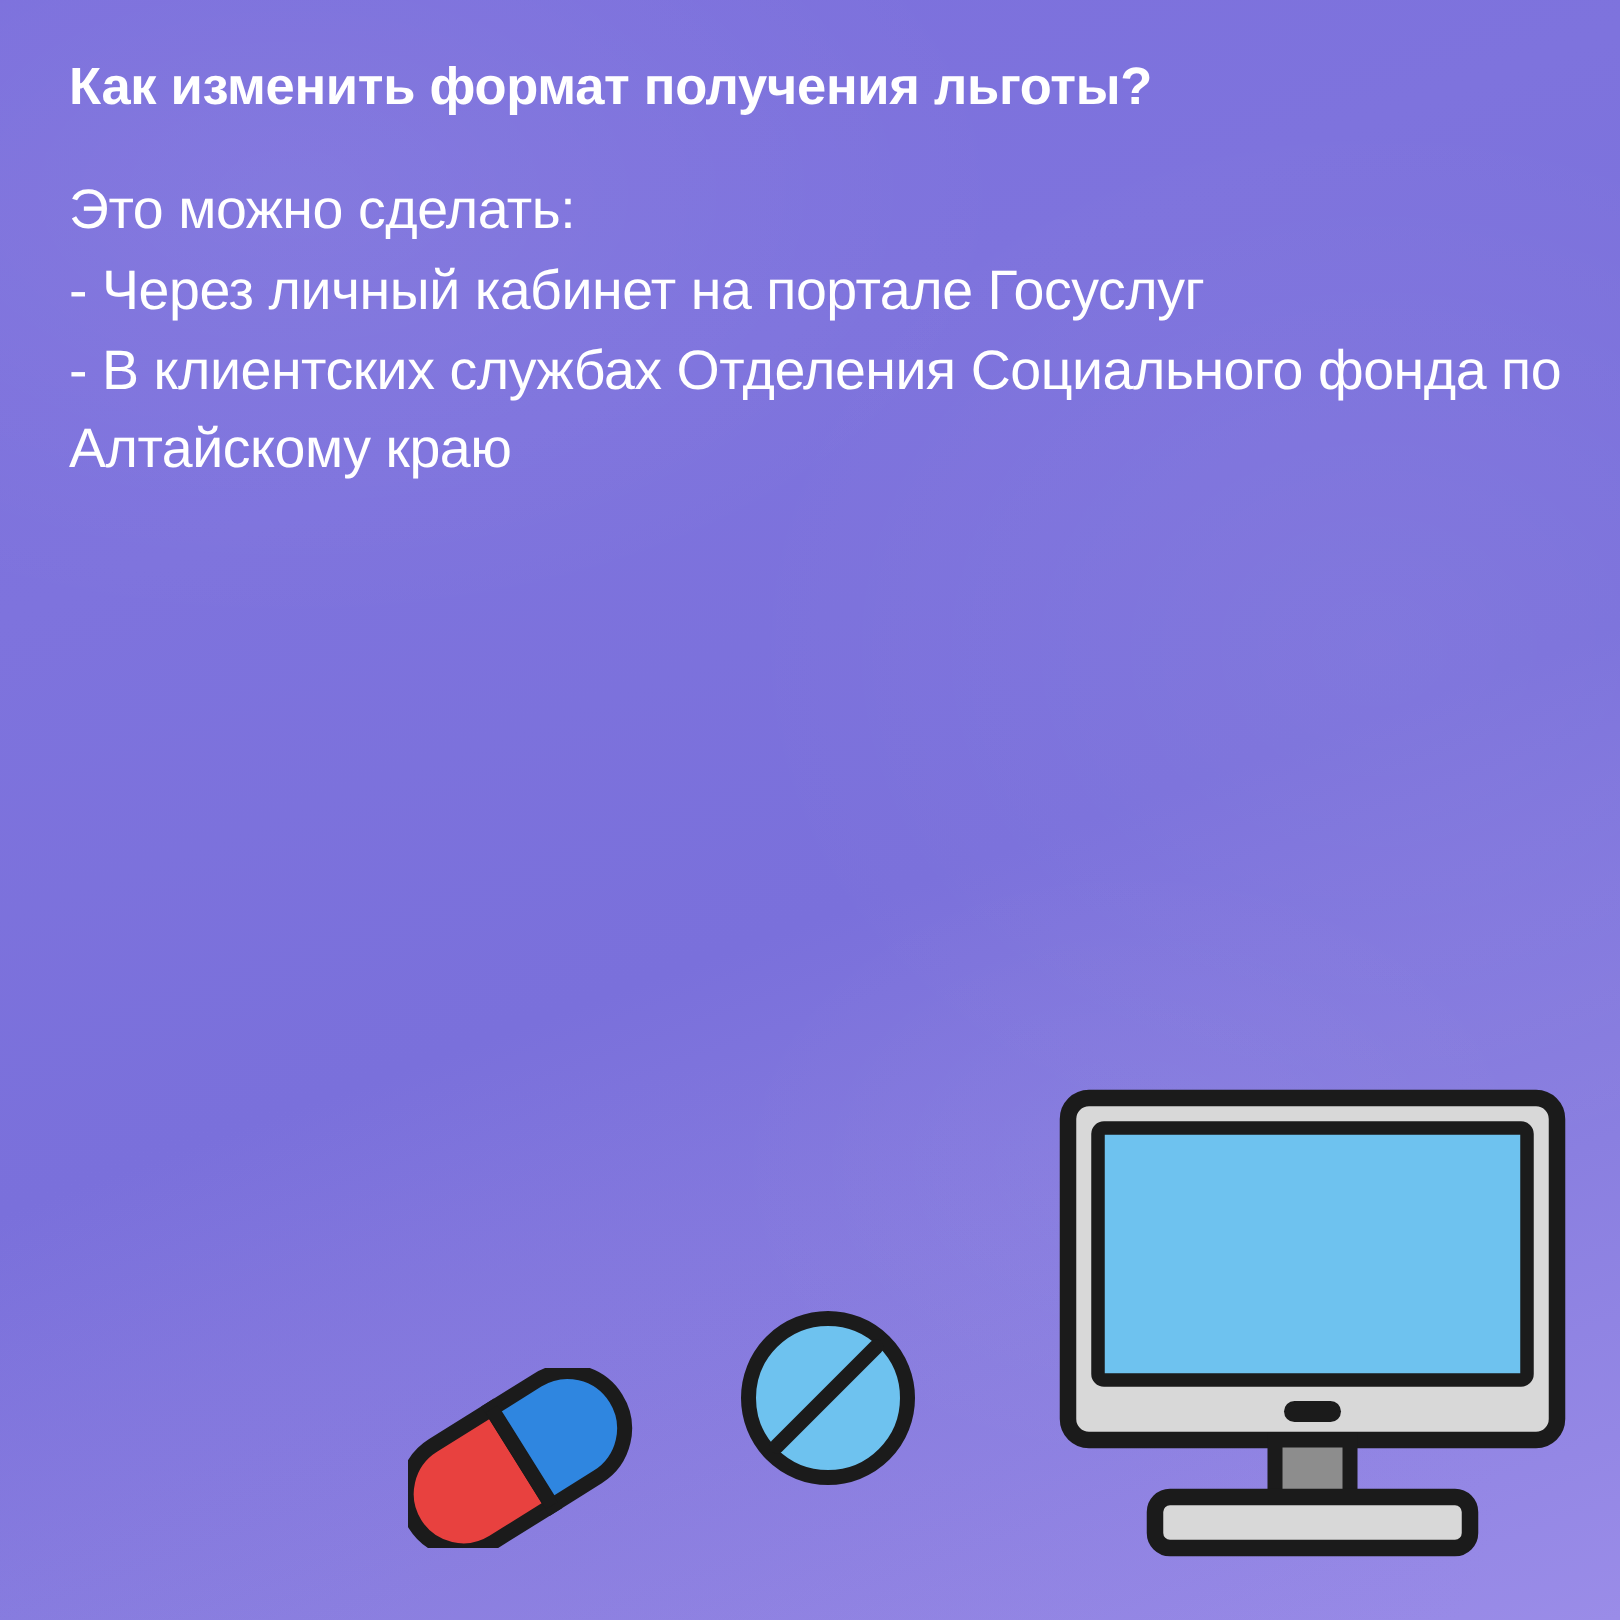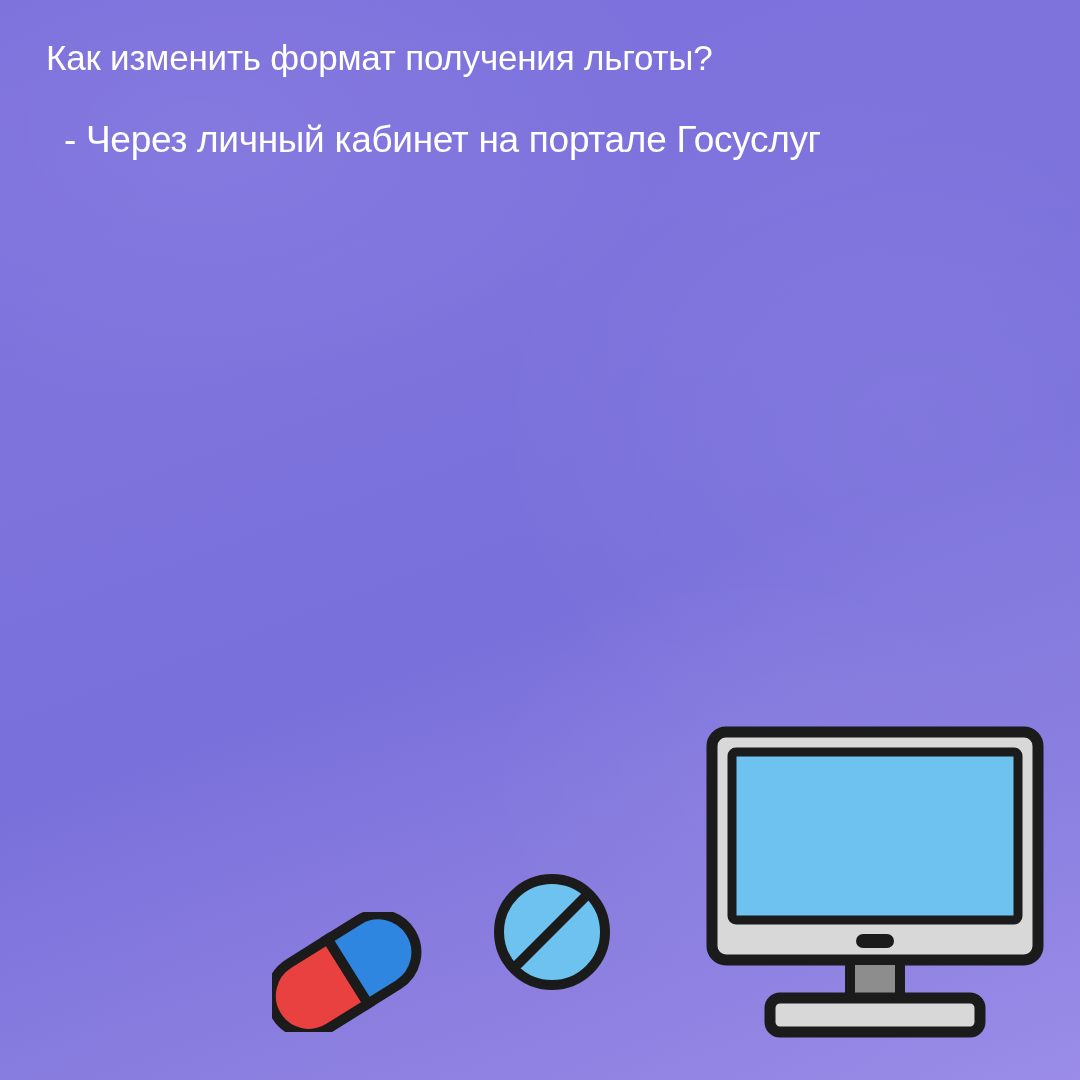--- a/index.html
+++ b/index.html
@@ -33,42 +33,41 @@
   }
   .text-block {
     position: absolute;
     left: 46px;
     top: 36px;
     width: 1000px;
     color: #ffffff;
   }
   #headline {
     font-size: 35px;
-    font-weight: normal;
+    font-weight: bold;
     line-height: 1.25;
     letter-spacing: -0.2px;
     margin: 0 0 34px 0;
   }
   #paragraph {
     font-size: 37px;
     line-height: 1.42;
     margin: 0 0 42px 0;
     letter-spacing: -0.3px;
   }
   #list-intro {
     font-size: 37px;
     line-height: 1.42;
     margin: 0 0 2px 0;
     letter-spacing: -0.3px;
   }
   .list-item {
     font-size: 37px;
     line-height: 1.42;
     letter-spacing: -0.3px;
-    margin-left: 18px;
   }
 
   
   #illustration {
     position: absolute;
     left: 0;
     bottom: 0;
     width: 1080px;
     height: 360px;
   }
@@ -96,22 +95,24 @@
 </style>
 </head>
 <body>
 
 <div id="card">
 
   <div class="text-block">
     <h1 id="headline">Как изменить формат получения льготы?</h1>
 
 
+    <p id="list-intro">Это можно сделать:</p>
 
     <div class="list-item">- Через личный кабинет на портале Госуслуг</div>
+    <div class="list-item">- В клиентских службах Отделения Социального фонда по Алтайскому краю</div>
   </div>
 
   <div id="illustration">
 
     <svg id="monitor" viewBox="0 0 350 320">
       <rect x="12" y="8" width="326" height="228" rx="14" ry="14" fill="#d8d8d8" stroke="#1b1b1b" stroke-width="11"></rect>
       <rect x="32" y="28" width="286" height="168" rx="4" ry="4" fill="#6ec2ef" stroke="#1b1b1b" stroke-width="9"></rect>
       <rect x="156" y="210" width="38" height="14" rx="7" ry="7" fill="#1b1b1b"></rect>
       <rect x="150" y="236" width="50" height="42" fill="#8d8d8d" stroke="#1b1b1b" stroke-width="10"></rect>
       <rect x="70" y="274" width="210" height="34" rx="10" ry="10" fill="#d8d8d8" stroke="#1b1b1b" stroke-width="11"></rect>

